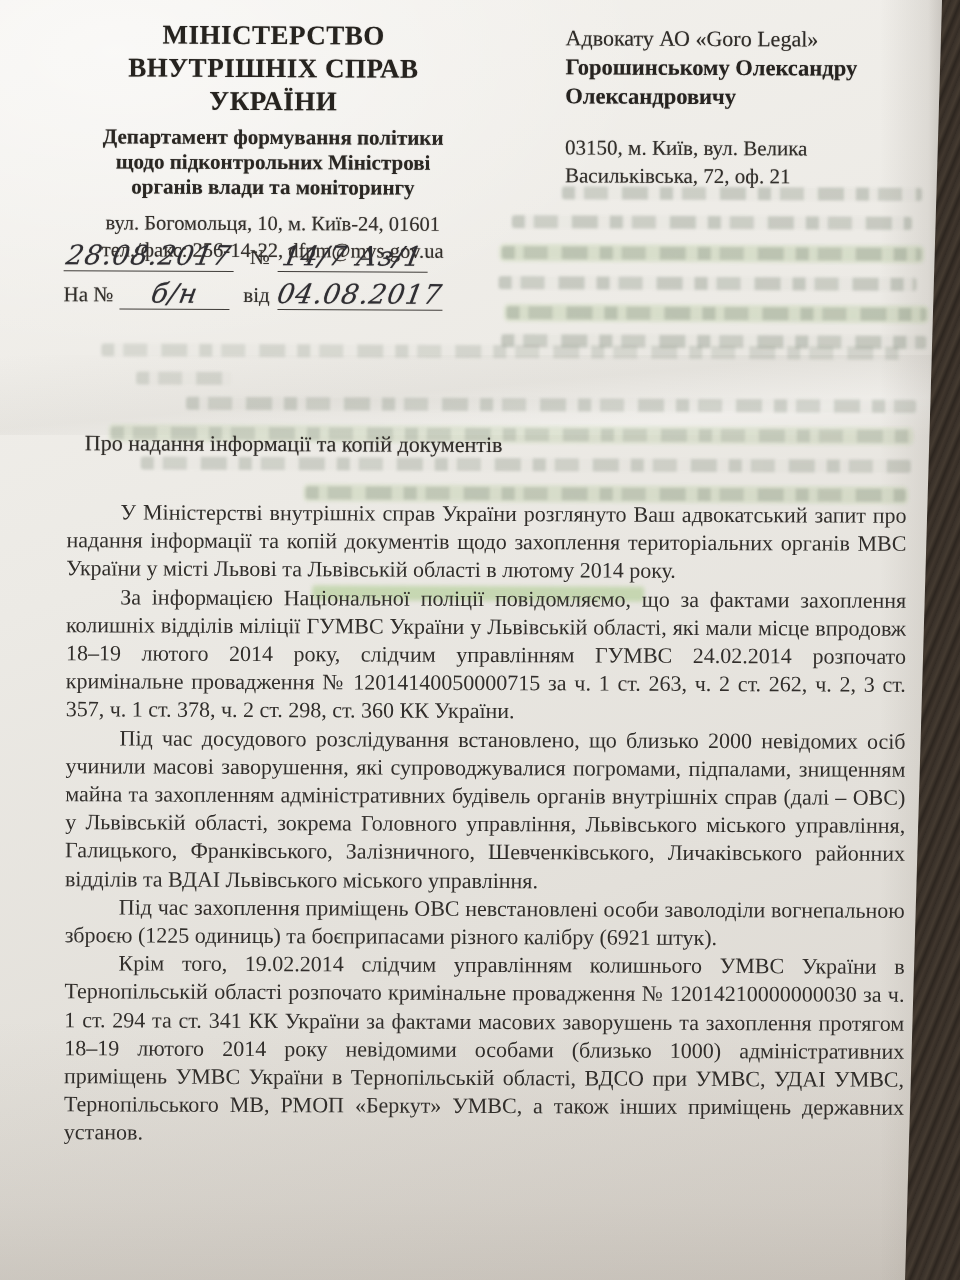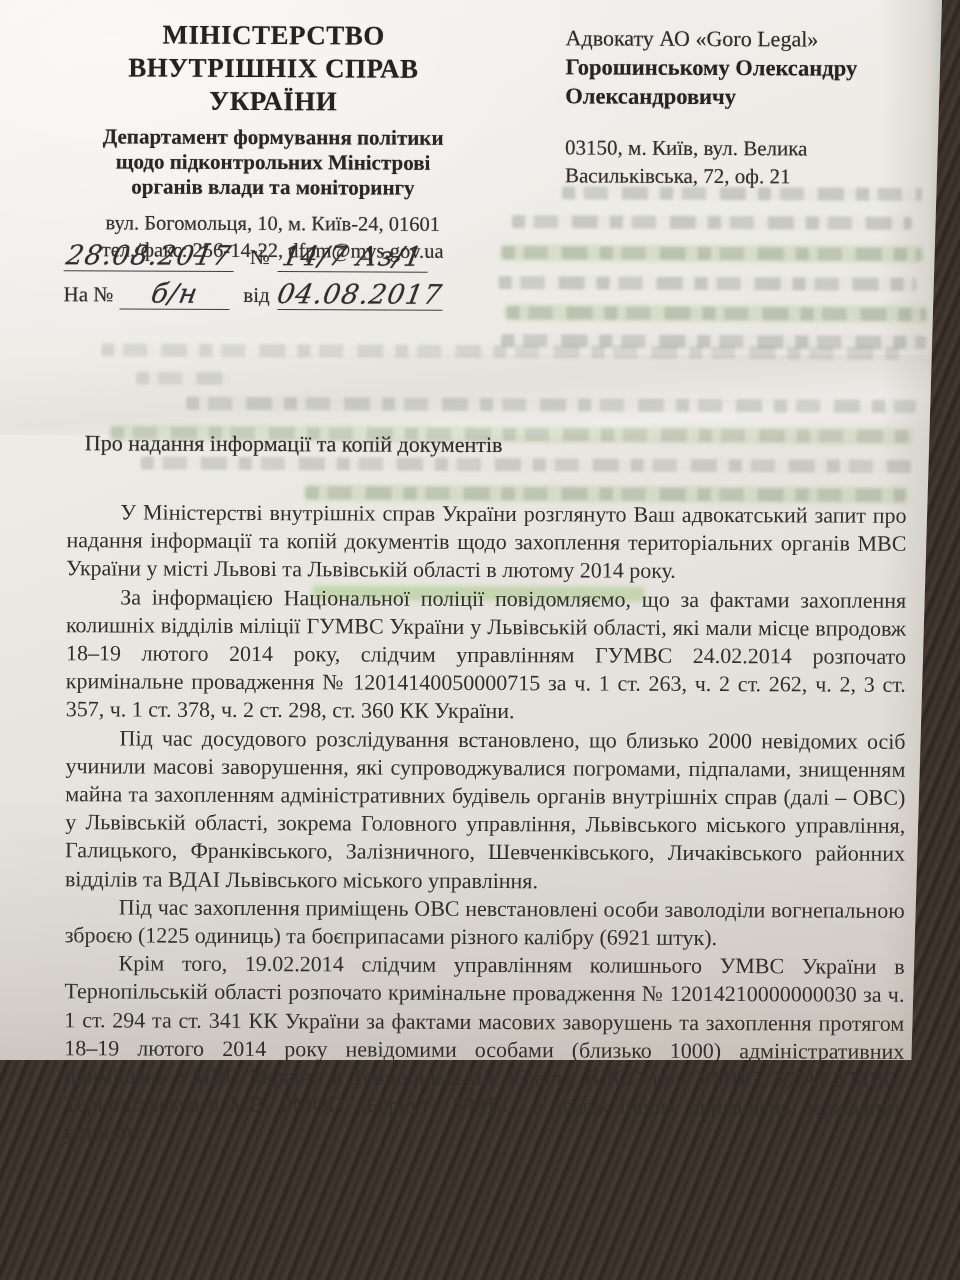--- a/index.html
+++ b/index.html
@@ -8,21 +8,21 @@
     position: relative;
     overflow: hidden;
     background: repeating-linear-gradient(112deg,
       #372f28 0px, #453b31 5px, #2c251f 9px, #41372e 14px, #332b24 18px);
     font-family: "Liberation Serif", serif;
   }
 
   
   .paper {
     position: absolute; left: 0; top: 0;
-    width: 960px; height: 1060px;
+    width: 960px; height: 1280px;
     clip-path: polygon(0 0, 942px 0, 905px 1280px, 0 1280px);
     background:
       radial-gradient(ellipse 900px 500px at 12% 4%, rgba(255,255,255,0.55), rgba(255,255,255,0) 60%),
       linear-gradient(160deg, #f4f2ee 0%, #eceae5 38%, #e3e0da 68%, #d9d4cd 100%);
   }
   .paper-shade-right {
     position: absolute; right: 0; top: 0; width: 80px; height: 100%;
     background: linear-gradient(90deg, rgba(0,0,0,0) 0%, rgba(96,86,74,0.12) 60%, rgba(70,60,50,0.38) 100%);
   }
   .paper-shade-bottom {

